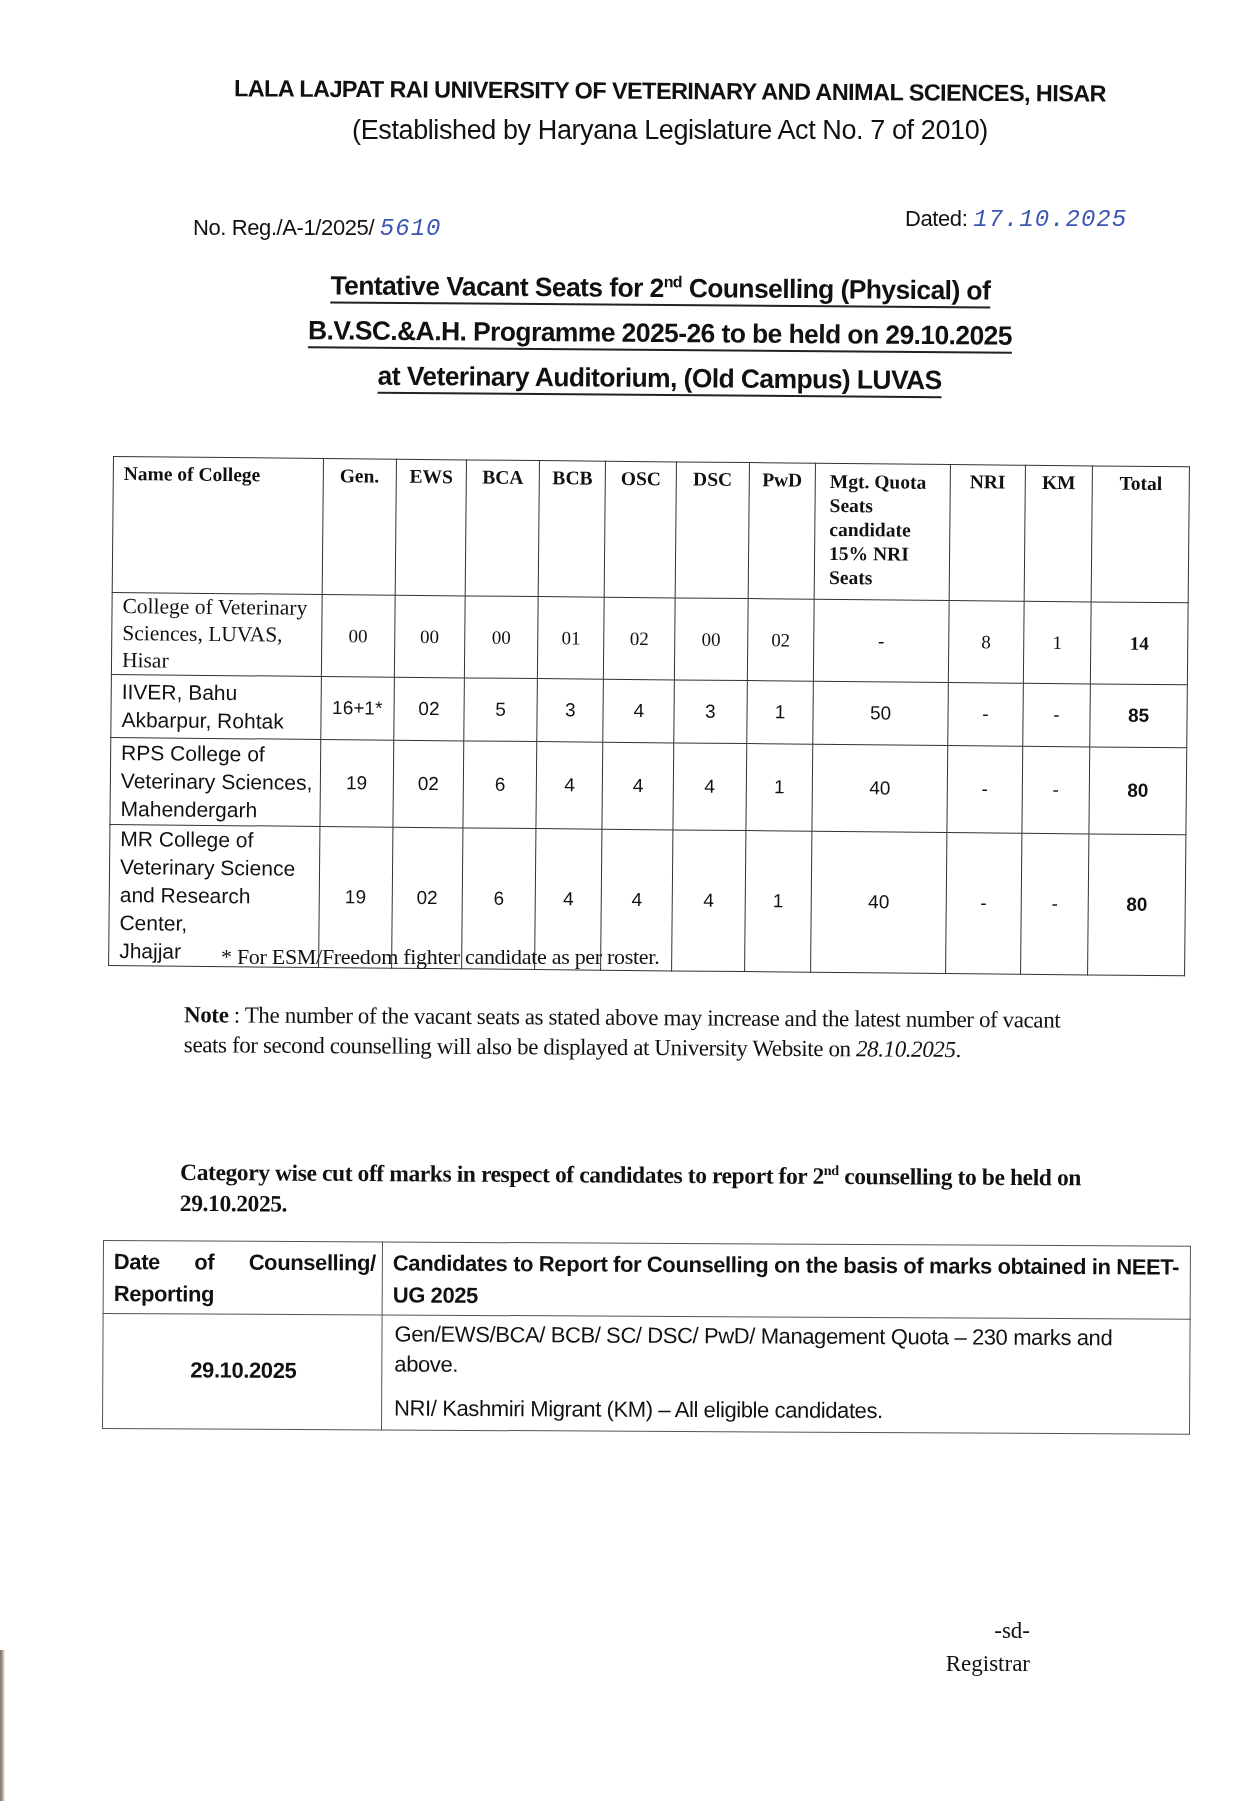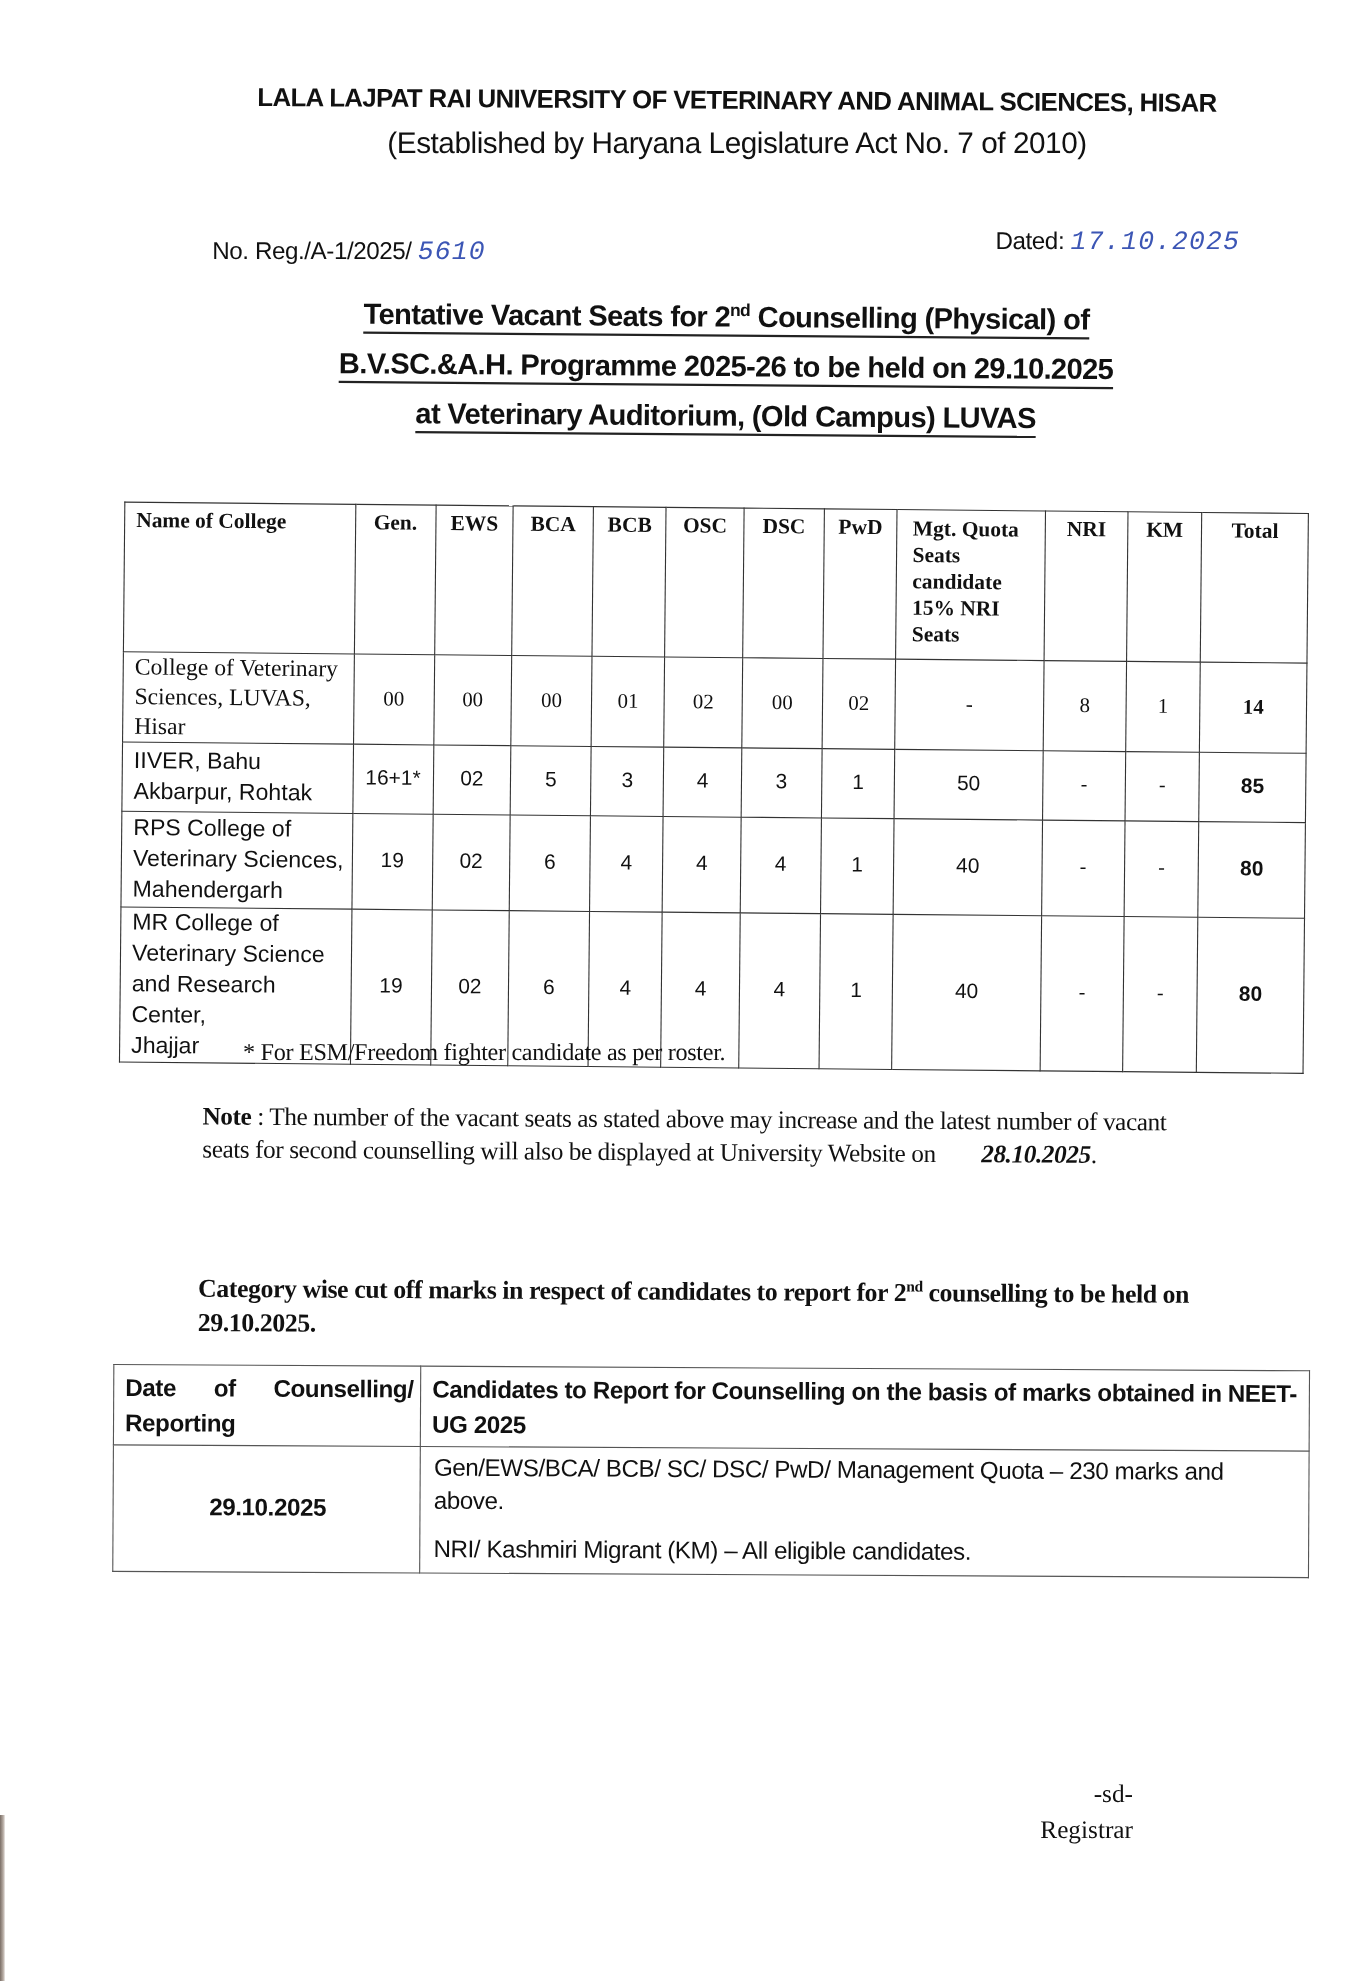--- a/index.html
+++ b/index.html
@@ -67,21 +67,21 @@
   .seats td.total { font-weight: bold; }
   .footnote {
     position: absolute; left: 186px; top: 944px; font-family: "Liberation Serif", serif;
     font-size: 22px; letter-spacing: -0.3px; margin-left: 35px;
   }
   .note {
     position: absolute; left: 184px; top: 1003px; width: 900px; font-family: "Liberation Serif", serif;
     font-size: 23px; line-height: 30px; letter-spacing: -0.4px; transform: rotate(0.35deg);
   }
   .note b { font-weight: bold; }
-  .note i { font-weight: bold; font-style: italic; margin-left: 36px; }
+  .note i { font-weight: normal; font-style: italic; }
   .cutoff-heading {
     position: absolute; left: 180px; top: 1160px; width: 1000px; font-family: "Liberation Serif", serif;
     font-weight: bold; font-size: 23.5px; line-height: 31px; letter-spacing: -0.4px; transform: rotate(0.35deg);
   }
   .cutoff {
     position: absolute; left: 103px; top: 1240px; width: 1088px; border-collapse: collapse;
     transform: rotate(0.3deg); transform-origin: left top;
     font-family: "Liberation Sans", sans-serif;
   }
   .cutoff th, .cutoff td { border: 1.5px solid #555; }

